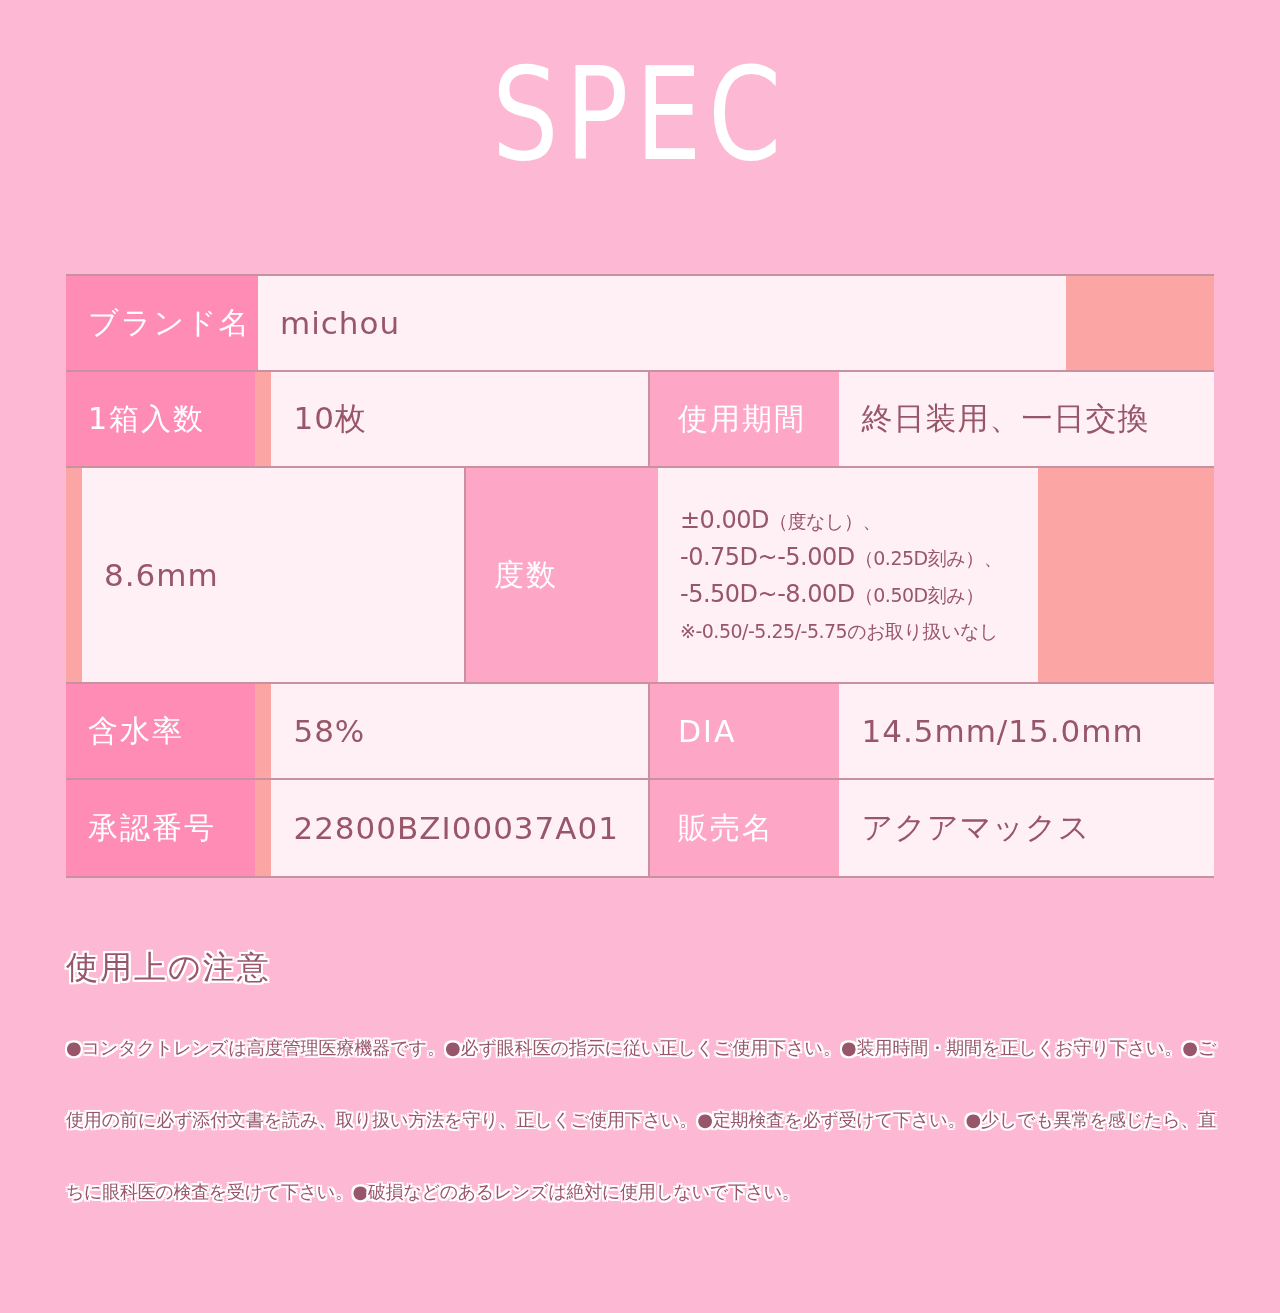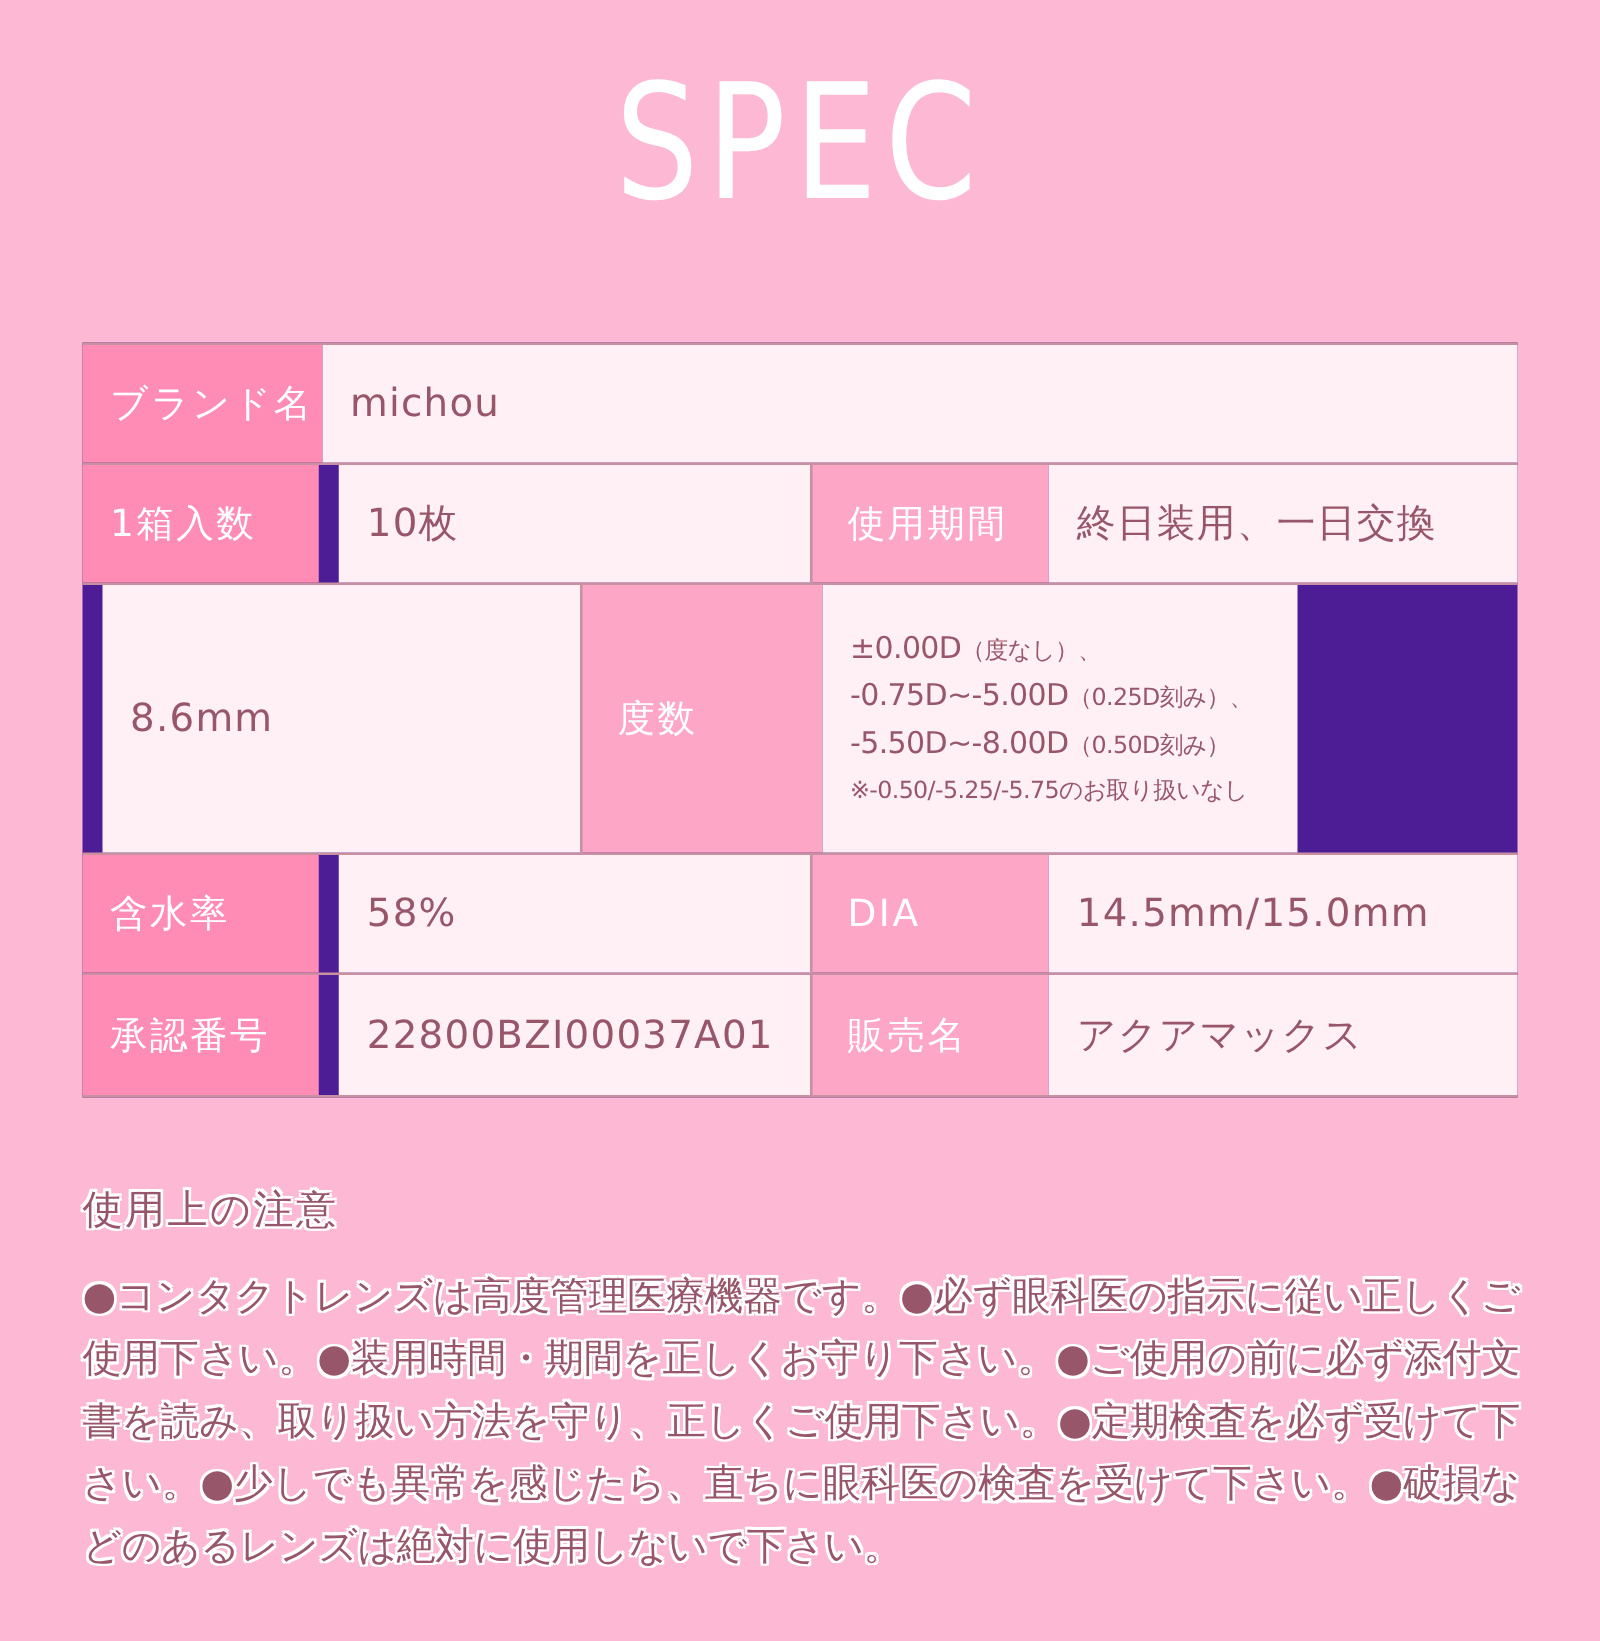--- a/index.html
+++ b/index.html
@@ -23,21 +23,21 @@
     letter-spacing: 8px;
     transform: scaleX(0.82);
     font-weight: normal;
   }
   .spec-table {
     position: absolute;
     left: 66px; top: 274px;
     width: 1148px;
     border-top: 2px solid #c9909f;
     border-bottom: 2px solid #c9909f;
-    background: #4c1d95;
+    background: #fca5a5;
   }
   .row {
     display: flex;
     border-bottom: 2px solid #c9909f;
     box-sizing: border-box;
   }
   .row:last-child { border-bottom: none; }
   .cell-label {
     box-sizing: border-box;
     color: #ffffff;
@@ -53,21 +53,21 @@
     box-sizing: border-box;
     color: #98566a;
     font-size: 31px;
     display: flex;
     align-items: center;
     padding-left: 22px;
     background: #fff0f5;
     letter-spacing: 1px;
   }
   .val-left { width: 384px; border-right: 2px solid #c9909f; margin-left: 16px; }
-  .val-wide { width: 956px; }
+  .val-wide { width: 808px; }
   .val-right { width: 380px; }
   .h96 { height: 96px; }
   .h216 { height: 216px; }
   .power-lines { display: flex; flex-direction: column; gap: 4px; }
   .power-line { font-size: 24px; line-height: 32px; color: #98566a; letter-spacing: -0.5px; }
   .power-line .small { font-size: 19px; }
   .power-note { font-size: 19px; line-height: 32px; color: #98566a; letter-spacing: -0.5px; }
 
   .notes-heading {
     position: absolute;
@@ -76,22 +76,22 @@
     color: #98566a;
     text-shadow:
       2px 0 0 #fff, -2px 0 0 #fff, 0 2px 0 #fff, 0 -2px 0 #fff,
       2px 2px 0 #fff, -2px -2px 0 #fff, 2px -2px 0 #fff, -2px 2px 0 #fff;
     letter-spacing: 2px;
   }
   .notes-body {
     position: absolute;
     left: 66px; top: 1012px;
     width: 1150px;
-    font-size: 31px;
-    line-height: 50px;
+    font-size: 18px;
+    line-height: 72px;
     color: #98566a;
     text-shadow:
       2px 0 0 #fff, -2px 0 0 #fff, 0 2px 0 #fff, 0 -2px 0 #fff,
       2px 2px 0 #fff, -2px -2px 0 #fff, 2px -2px 0 #fff, -2px 2px 0 #fff;
     letter-spacing: -0.3px;
     text-align: justify;
   }
   .note-item { display: inline; }
   .bullet { color: #98566a; }
 </style>

